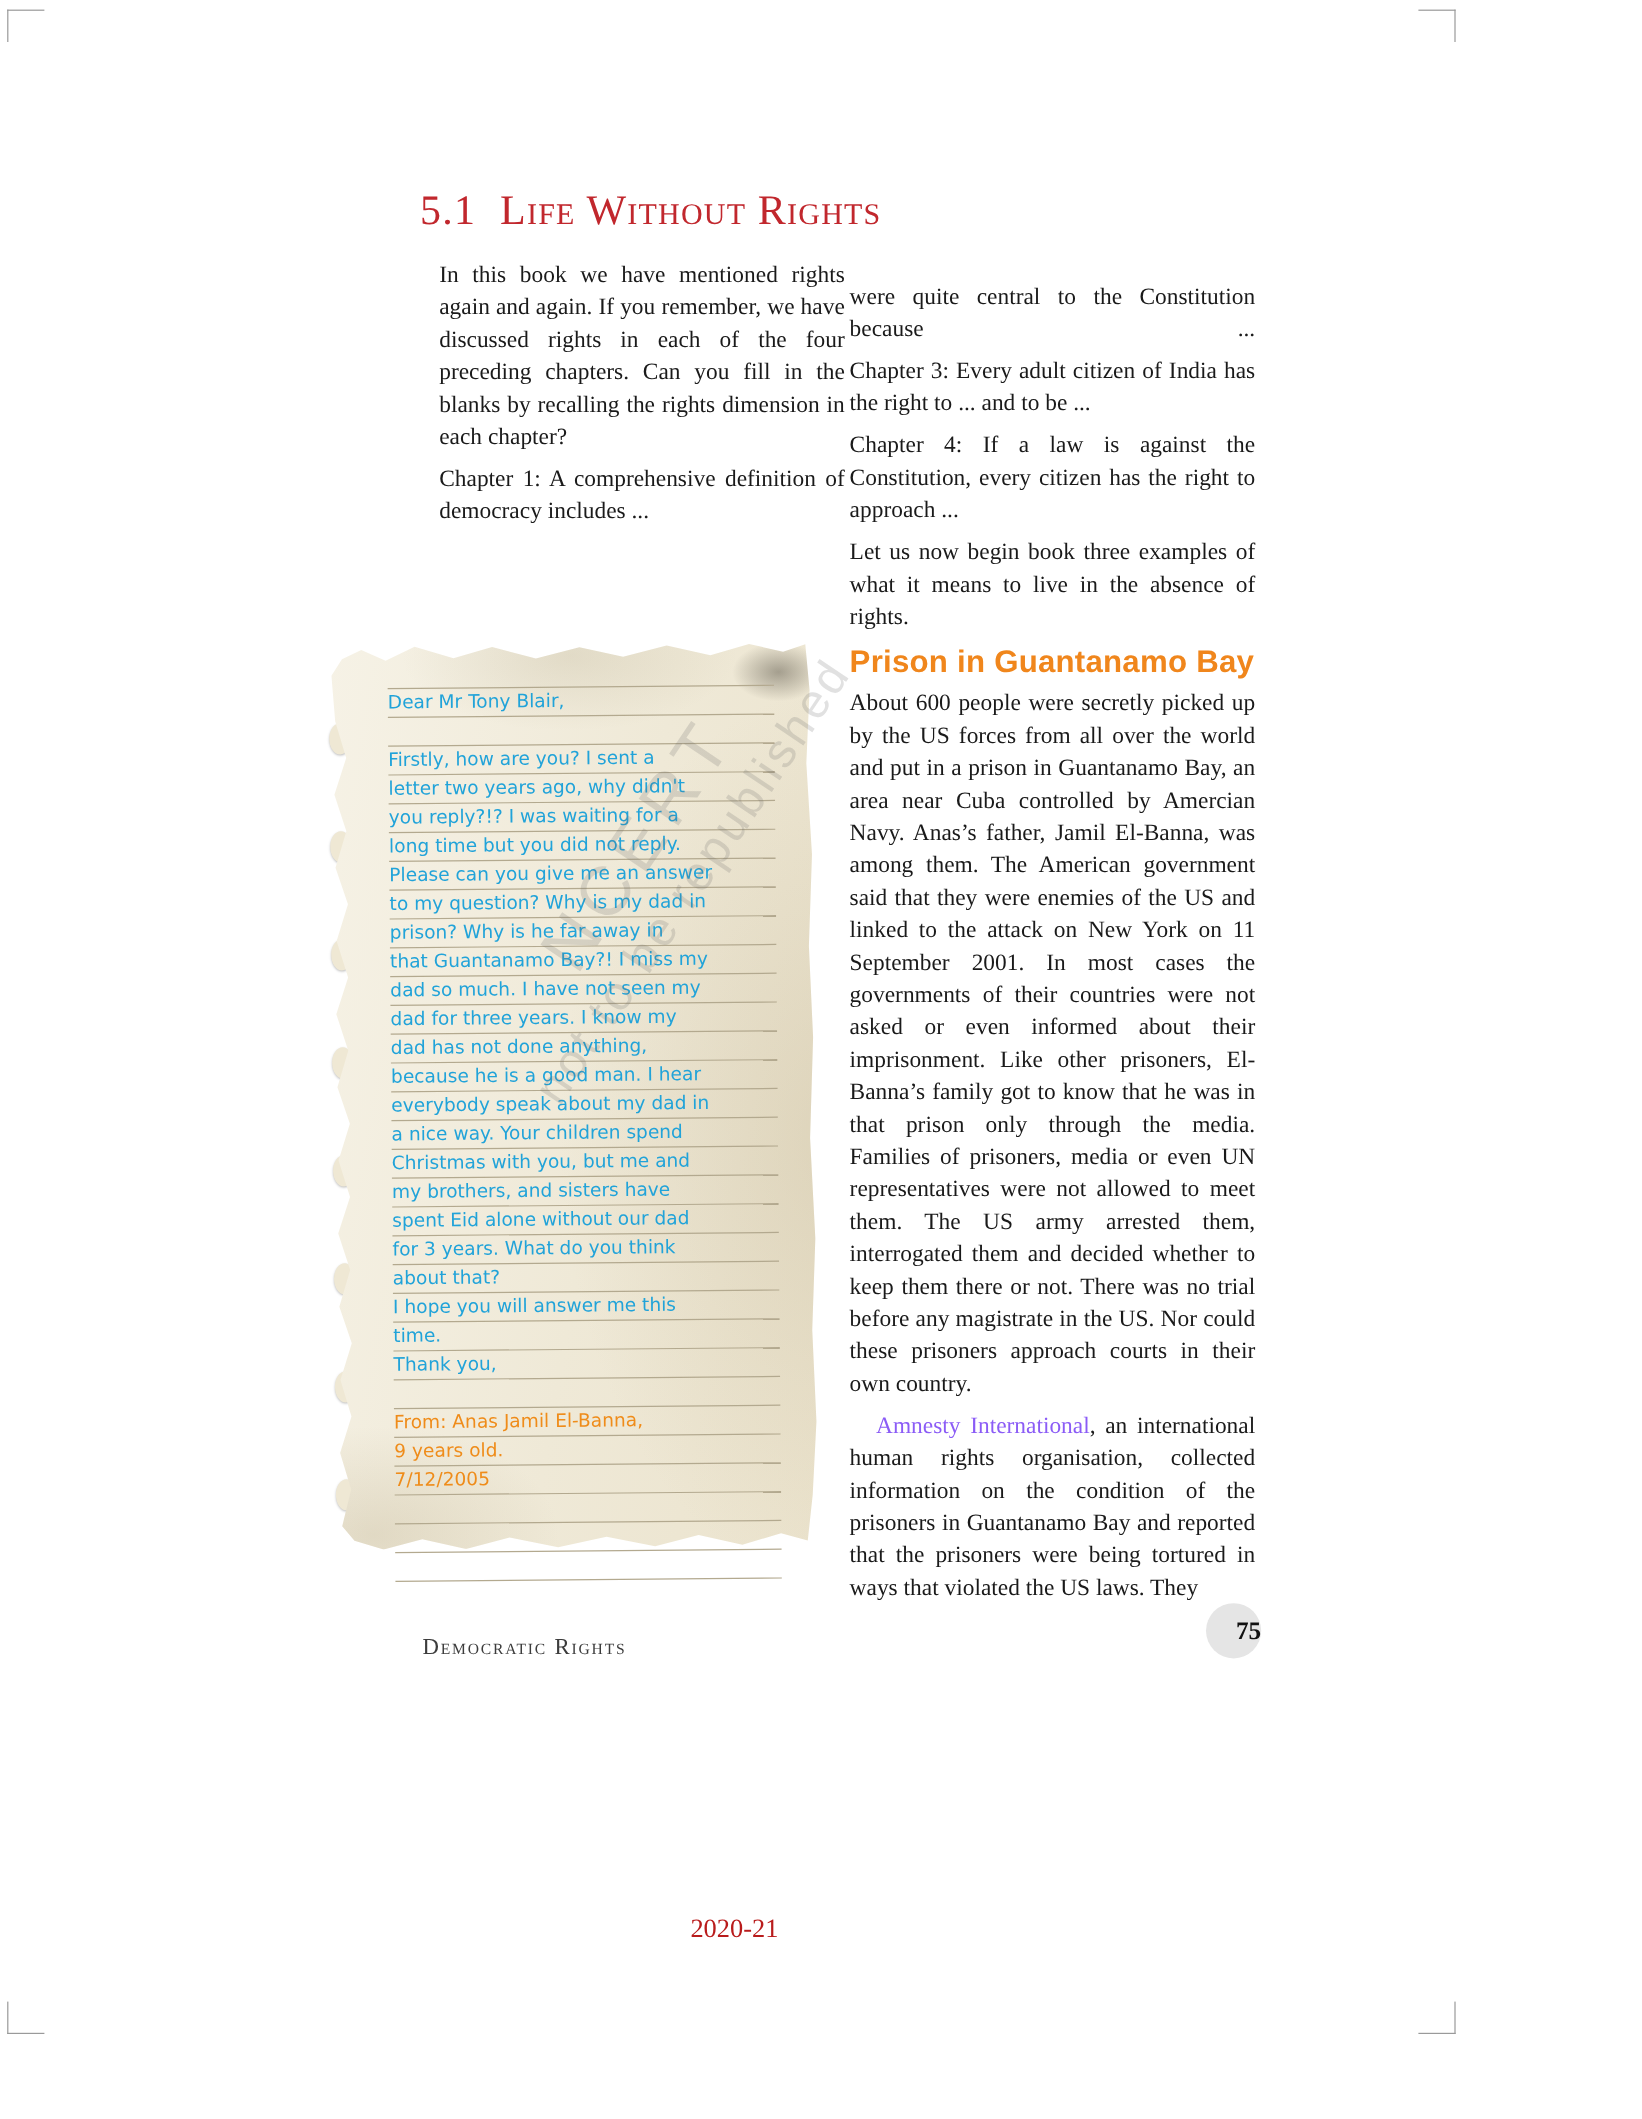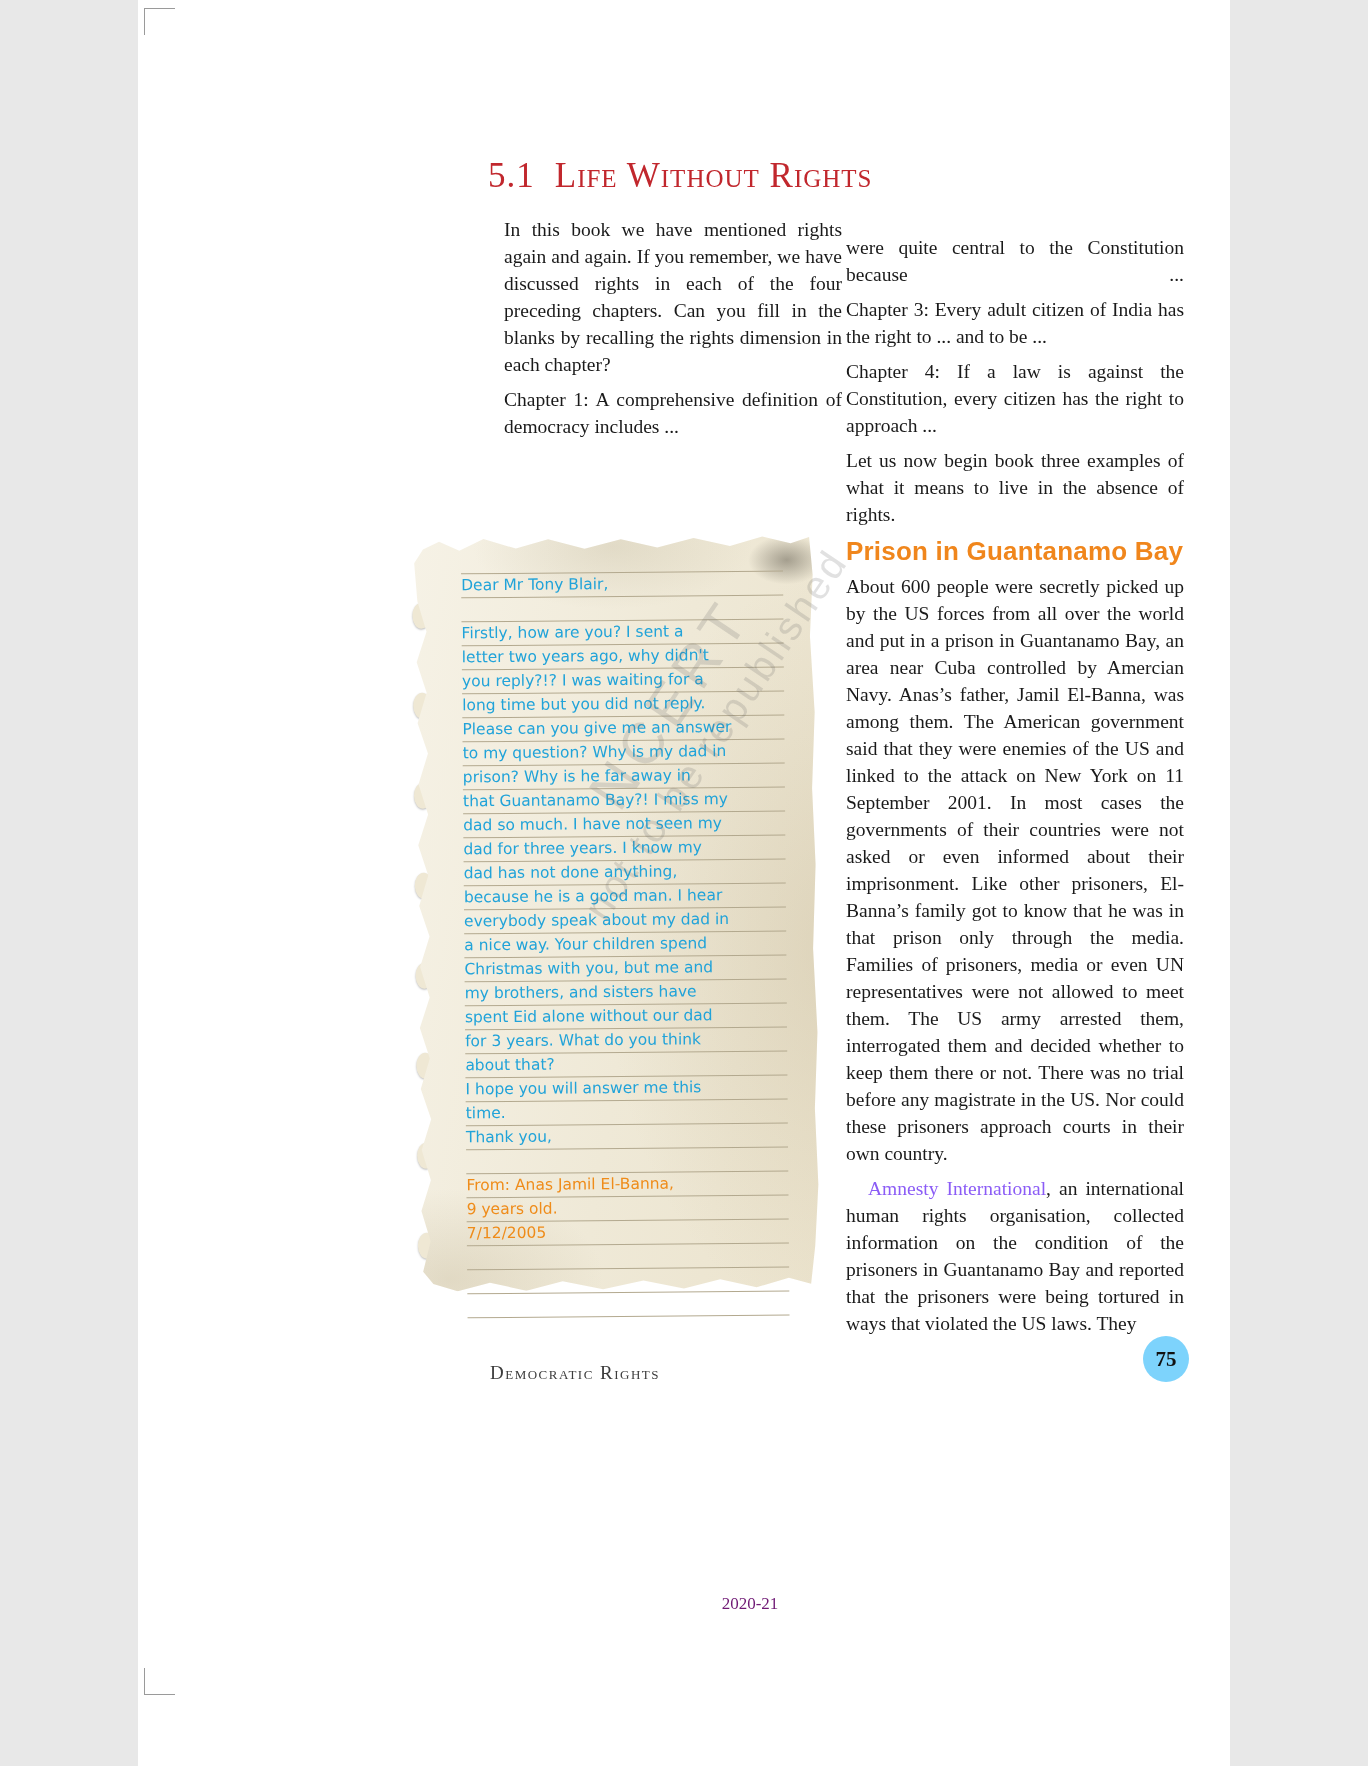--- a/index.html
+++ b/index.html
@@ -1,17 +1,17 @@
 <!DOCTYPE html>
 <html><head>
 <meta charset="utf-8">
 <style>
   html,body{margin:0;padding:0;background:#e8e8e8;}
   .page{
-    position:relative;width:1092px;height:1766px;background:#ffffff;
+    position:relative;width:1368px;height:1766px;background:#ffffff;
     margin:0 auto;overflow:hidden;
     font-family:"Liberation Serif",serif;color:#1a1a1a;
   }
   
   .crop{position:absolute;width:30px;height:26px;}
   .crop.tl{left:6px;top:8px;border-left:1px solid #9a9a9a;border-top:1px solid #9a9a9a;}
   .crop.tr{left:1182px;top:8px;border-right:1px solid #9a9a9a;border-top:1px solid #9a9a9a;}
   .crop.bl{left:6px;top:1668px;border-left:1px solid #9a9a9a;border-bottom:1px solid #9a9a9a;}
   .crop.br{left:1182px;top:1668px;border-right:1px solid #9a9a9a;border-bottom:1px solid #9a9a9a;}
 
@@ -76,26 +76,26 @@
   }
   .watermark .l1{font-size:58px;letter-spacing:8px;}
   .watermark .l2{font-size:40px;letter-spacing:3px;}
 
   .footer-left{
     position:absolute;left:352px;top:1362px;
     font-variant:small-caps;font-size:19px;letter-spacing:1.5px;color:#3c3c3c;
   }
   .page-badge{
     position:absolute;left:1005px;top:1336px;width:46px;height:46px;border-radius:50%;
-    background:#7dd3fc;display:flex;align-items:center;justify-content:center;
+    background:#e5e5e5;display:flex;align-items:center;justify-content:flex-end;
     font-weight:bold;font-size:21px;color:#111;
   }
   .year-line{
     position:absolute;left:0;top:1594px;width:1224px;text-align:center;
-    font-size:17px;color:#701a75;
+    font-size:22px;color:#b91c1c;
   }
 </style>
 </head>
 <body>
 
 <div class="page">
 
   <div class="crop tl"></div>
   <div class="crop tr"></div>
   <div class="crop bl"></div>

